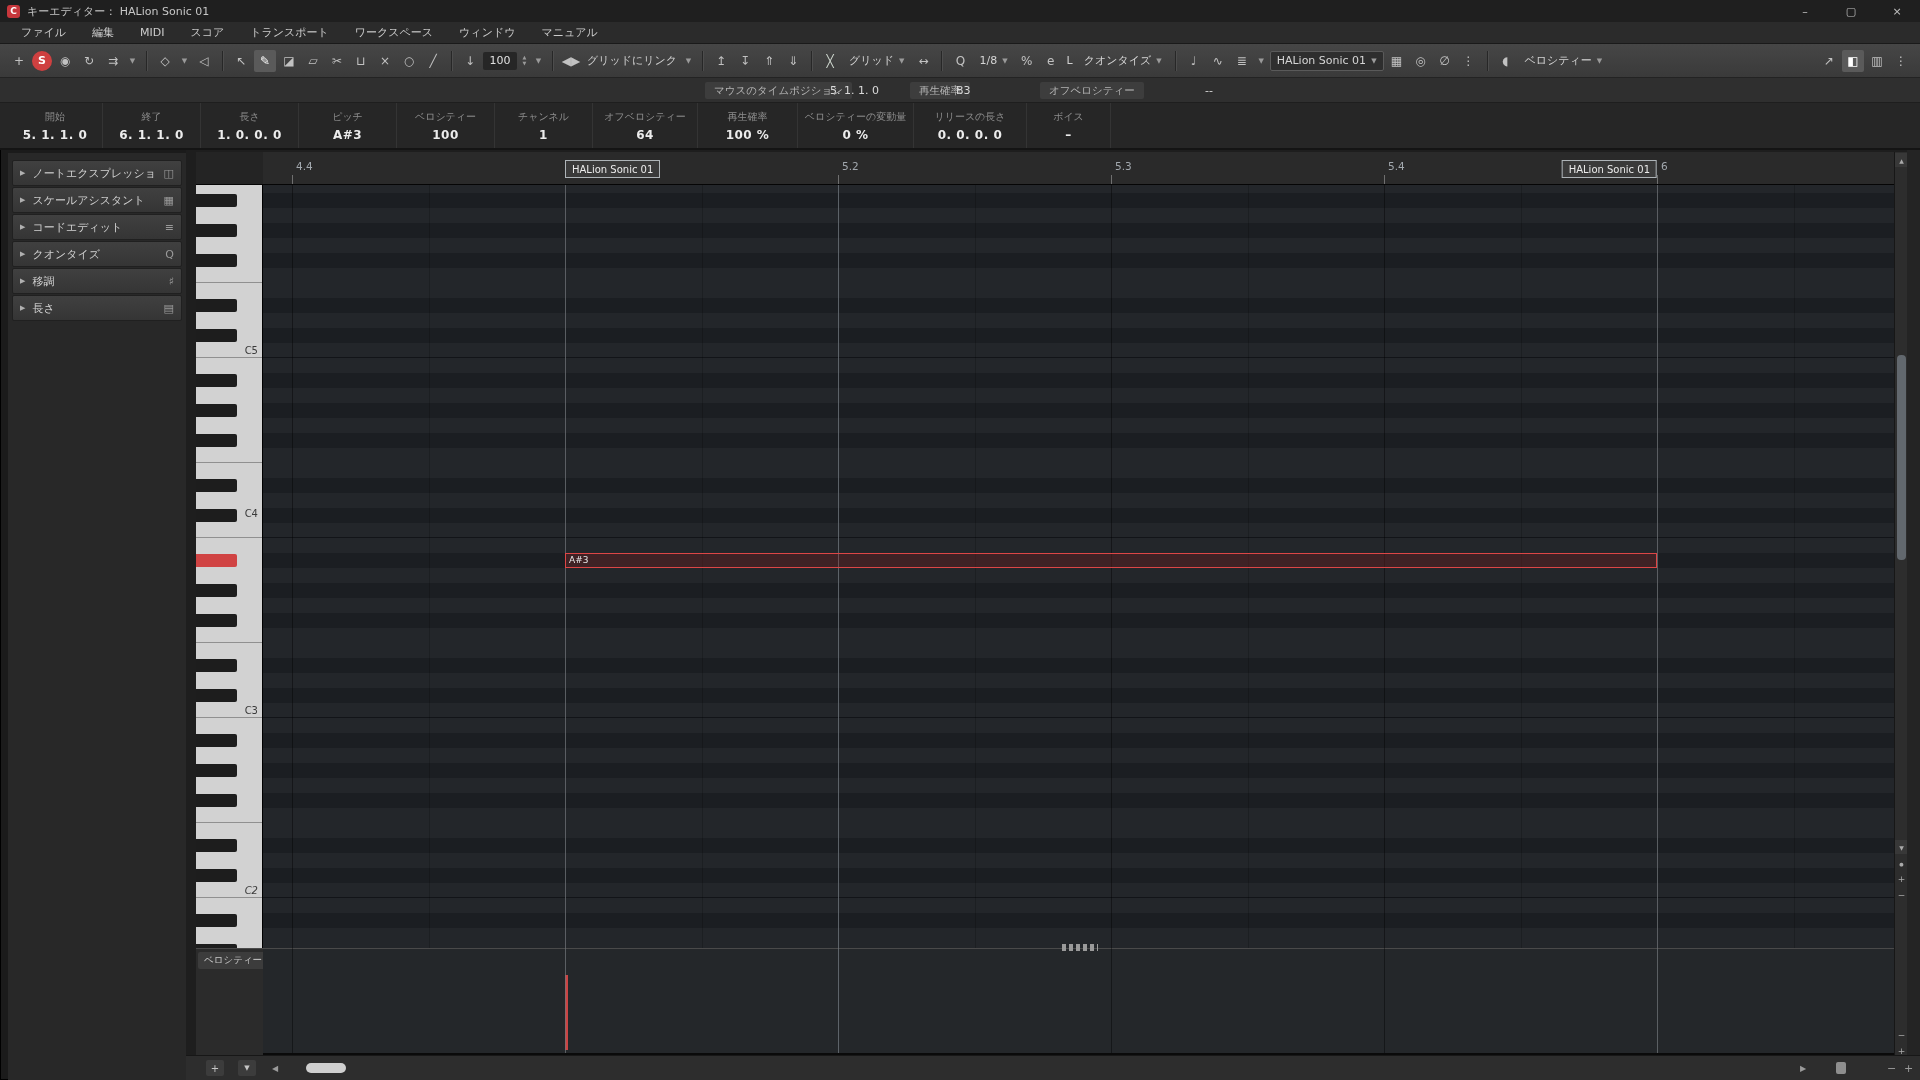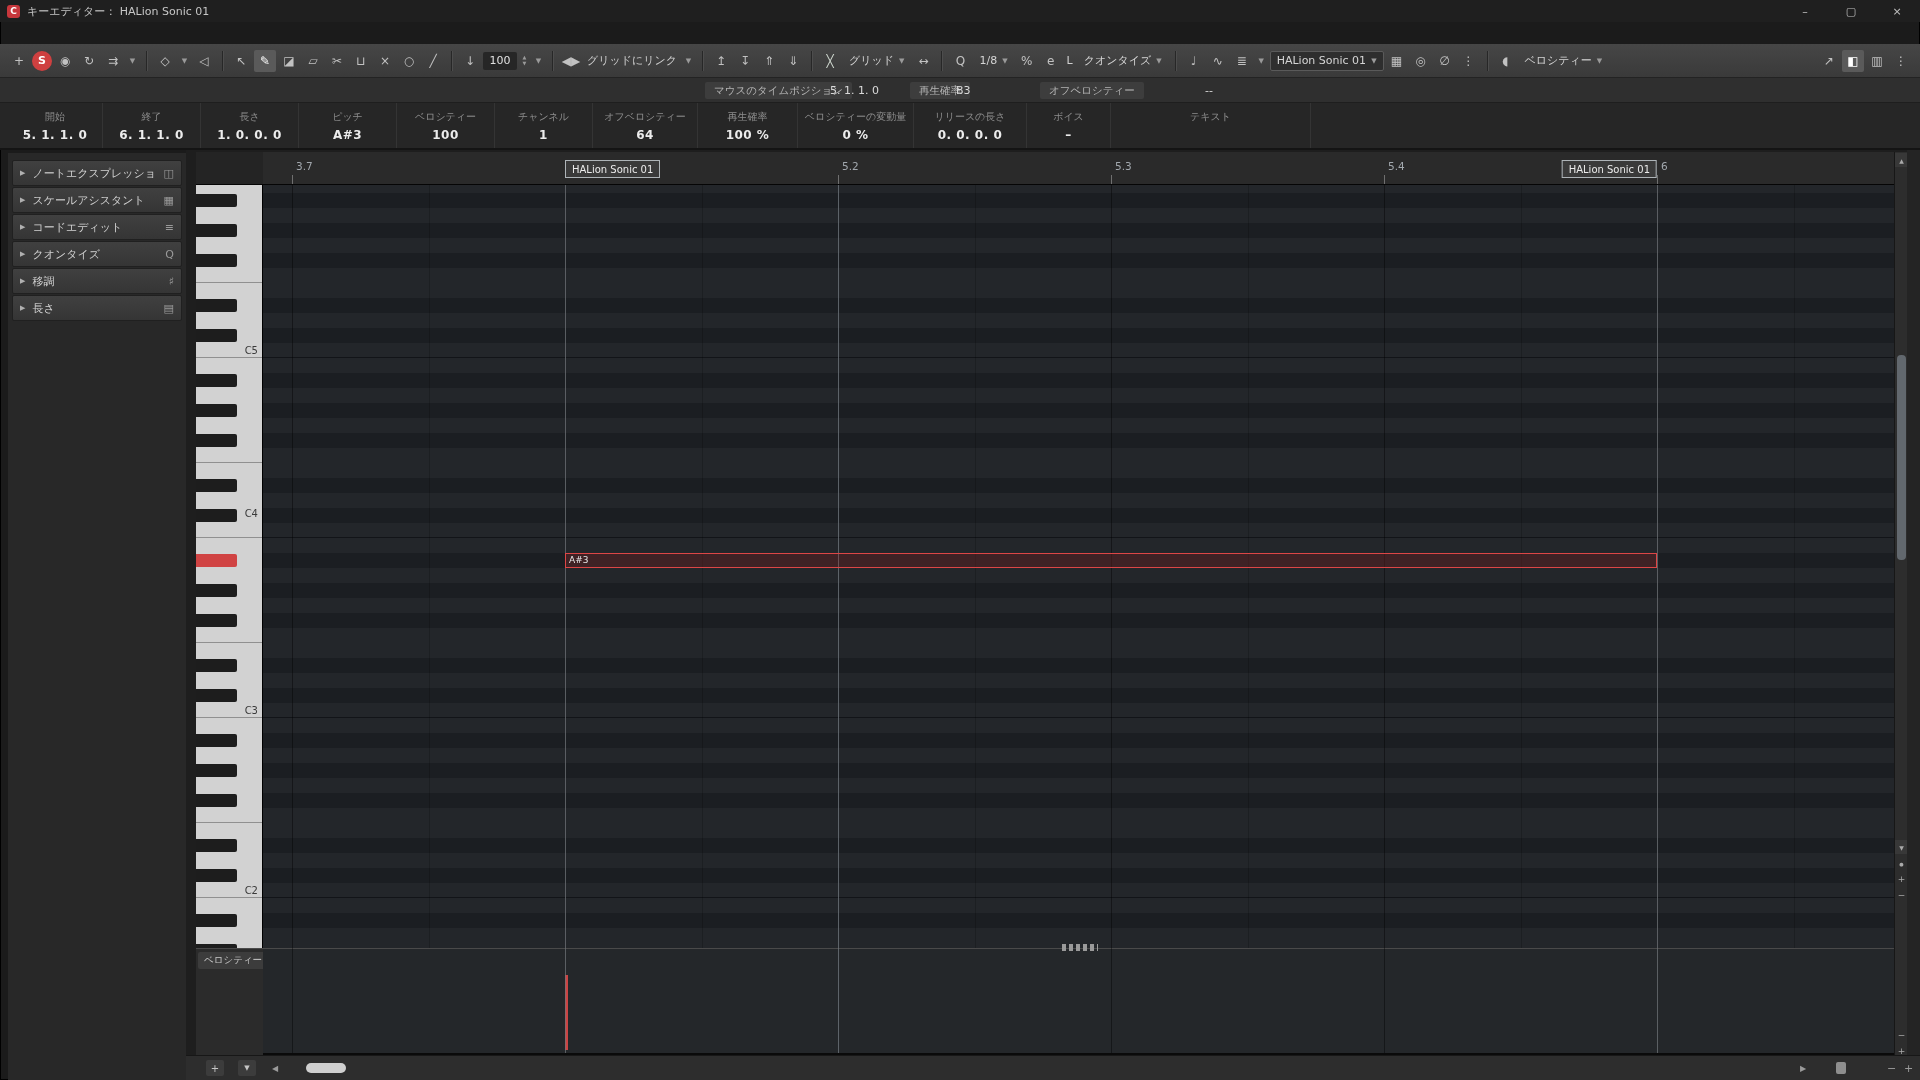--- a/index.html
+++ b/index.html
@@ -124,20 +124,30 @@
   <div id="title-bar">
     <div class="app-icon">C</div>
     <div class="title-text">キーエディター： HALion Sonic 01</div>
     <div class="win-controls">
       <div class="win-btn">–</div>
       <div class="win-btn">▢</div>
       <div class="win-btn">×</div>
     </div>
   </div>
 
+  <div id="menu-bar">
+      <div class="menu-item">ファイル</div>
+      <div class="menu-item">編集</div>
+      <div class="menu-item">MIDI</div>
+      <div class="menu-item">スコア</div>
+      <div class="menu-item">トランスポート</div>
+      <div class="menu-item">ワークスペース</div>
+      <div class="menu-item">ウィンドウ</div>
+      <div class="menu-item">マニュアル</div>
+    </div>
 
   <div id="toolbar">
       <div class="tb-icon">+</div>
       <div class="tb-icon solo">S</div>
       <div class="tb-icon">◉</div>
       <div class="tb-icon">↻</div>
       <div class="tb-icon">⇉</div>
       <div class="tb-caret">▼</div>
       <div class="tb-sep"></div>
       <div class="tb-icon">◇</div>
@@ -263,24 +273,20 @@
         <div class="il-value">0 %</div>
       </div>
       <div class="il-col c9">
         <div class="il-label">リリースの長さ</div>
         <div class="il-value">0. 0. 0. 0</div>
       </div>
       <div class="il-col c10">
         <div class="il-label">ボイス</div>
         <div class="il-value">–</div>
       </div>
-      <div class="il-col c11">
-        <div class="il-label">テキスト</div>
-        <div class="il-value"></div>
-      </div>
     </div>
 
   <div id="splitter"></div>
   <div id="left-zone">
       <div class="panel">
         <div class="panel-caret">▶</div>
         <div class="panel-label">ノートエクスプレッション</div>
         <div class="panel-icon">◫</div>
       </div>
       <div class="panel">
@@ -307,21 +313,21 @@
         <div class="panel-caret">▶</div>
         <div class="panel-label">長さ</div>
         <div class="panel-icon">▤</div>
       </div>
     </div>
 
   <div id="editor-bg"></div>
   <div id="ruler-gutter"></div>
   <div id="ruler">
       <div class="rtick" style="left: 29px;"></div>
-      <div class="rlabel" style="left: 33px;">3.7</div>
+      <div class="rlabel" style="left: 33px;">4.4</div>
       <div class="rtick" style="left: 575px;"></div>
       <div class="rlabel" style="left: 579px;">5.2</div>
       <div class="rtick" style="left: 848px;"></div>
       <div class="rlabel" style="left: 852px;">5.3</div>
       <div class="rtick" style="left: 1121px;"></div>
       <div class="rlabel" style="left: 1125px;">5.4</div>
       <div class="rtick" style="left: 1394px;"></div>
       <div class="rlabel" style="left: 1398px;">6</div>
       <div class="rpart" style="left: 302px;">HALion Sonic 01</div>
       <div class="rpart" style="left: 1394px; transform: translateX(-100%);">HALion Sonic 01</div>
@@ -378,21 +384,21 @@
       <div class="bkey" style="top: 579px;"></div>
       <div class="wkey" style="top: 593px;"></div>
       <div class="bkey" style="top: 609px;"></div>
       <div class="wkey" style="top: 623px;"></div>
       <div class="ksep" style="top: 637px;"></div>
       <div class="wkey" style="top: 638px;"></div>
       <div class="bkey" style="top: 654px;"></div>
       <div class="wkey" style="top: 668px;"></div>
       <div class="bkey" style="top: 684px;"></div>
       <div class="wkey" style="top: 698px;"></div>
-      <div class="klabel" style="top: 698px;">C2</div>
+      <div class="klabel" style="top: 698px; font-style: italic;">C2</div>
       <div class="ksep" style="top: 712px;"></div>
       <div class="wkey" style="top: 713px;"></div>
       <div class="bkey" style="top: 729px;"></div>
       <div class="wkey" style="top: 743px;"></div>
       <div class="bkey" style="top: 759px;"></div>
     </div>
   <div id="grid"></div>
   <div id="lane-gutter">
     <div class="lane-chip">ベロシティー</div>
   </div>

